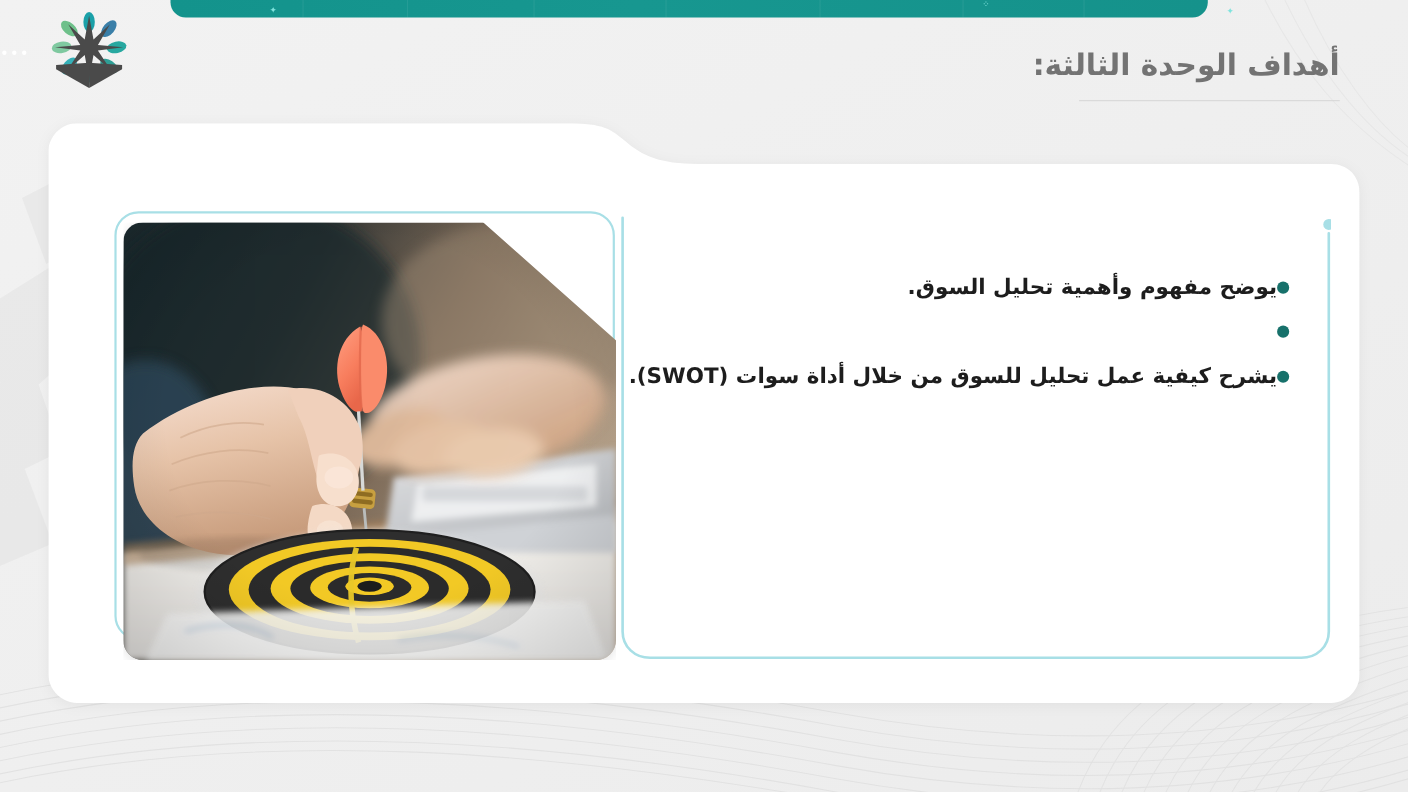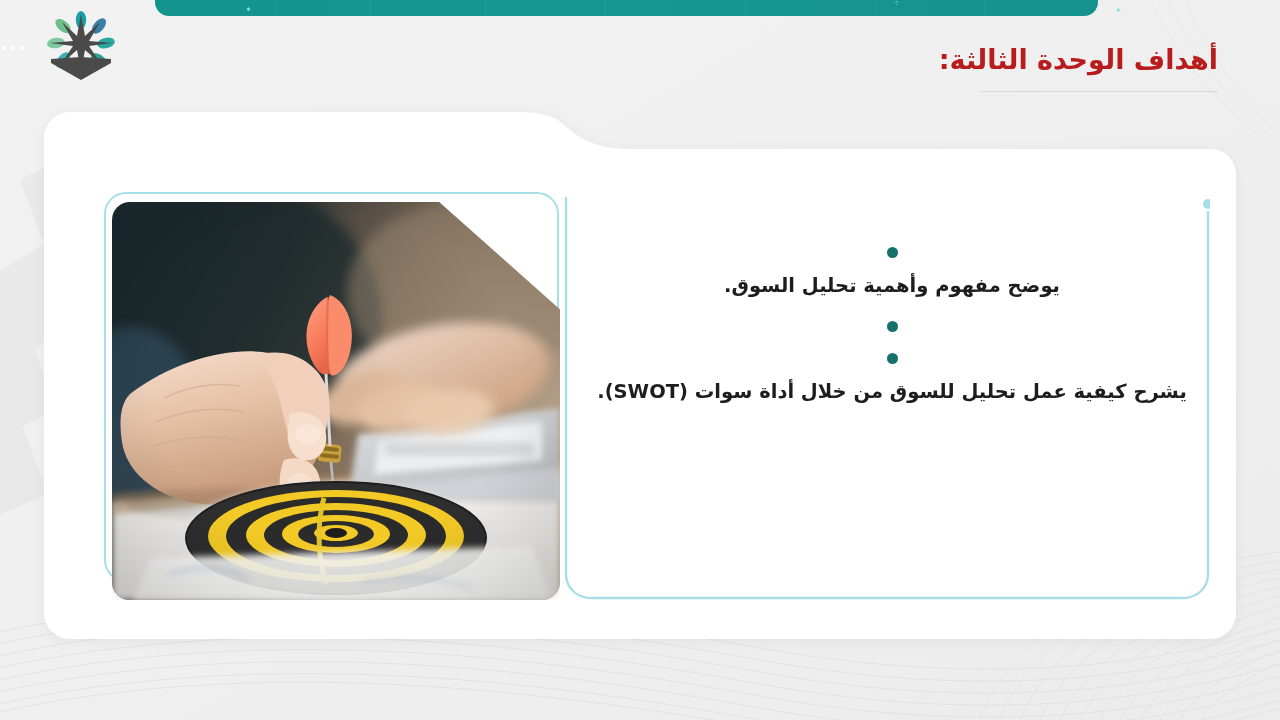--- a/index.html
+++ b/index.html
@@ -72,21 +72,21 @@
   .title-block {
     position:absolute;
     right:62px; top:44px;
     text-align:right;
     z-index:4;
   }
   .title-text {
     font-family:"DejaVu Sans", sans-serif;
     font-size:27px;
     font-weight:700;
-    color:#b91c1c;
+    color:#737373;
     letter-spacing:0px;
     line-height:1.15;
     direction:rtl;
     white-space:nowrap;
   }
   .title-rule {
     margin-top:16px;
     width:237px;
     height:1px;
     background:#d8d8d8;
@@ -143,24 +143,23 @@
   .bullets {
     position:absolute;
     right:38px; top:55px;
     width:560px;
     direction:rtl;
     text-align:right;
     z-index:6;
   }
   .bullet {
     display:flex;
-    flex-direction:column;
+    flex-direction:row;
     align-items:center;
     justify-content:flex-start;
-    gap:14px;
     margin-bottom:21px;
     direction:rtl;
   }
   .bullet:last-child { margin-bottom:0; }
   .bullet-dot {
     flex:0 0 auto;
     width:11px; height:11px;
     border-radius:50%;
     background:#17716b;
   }

